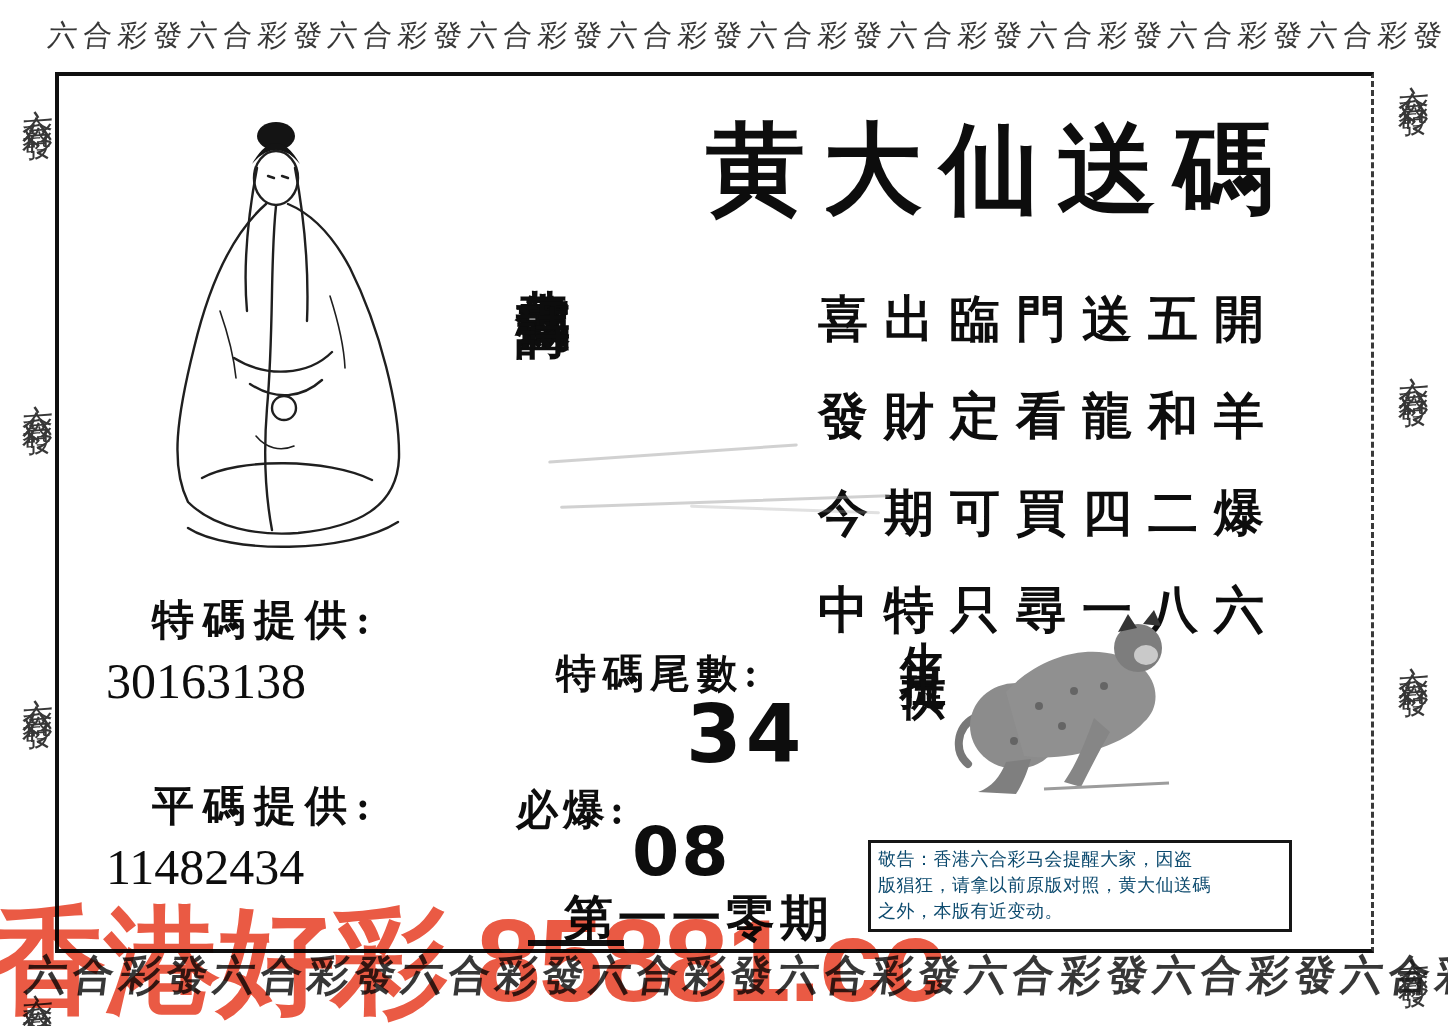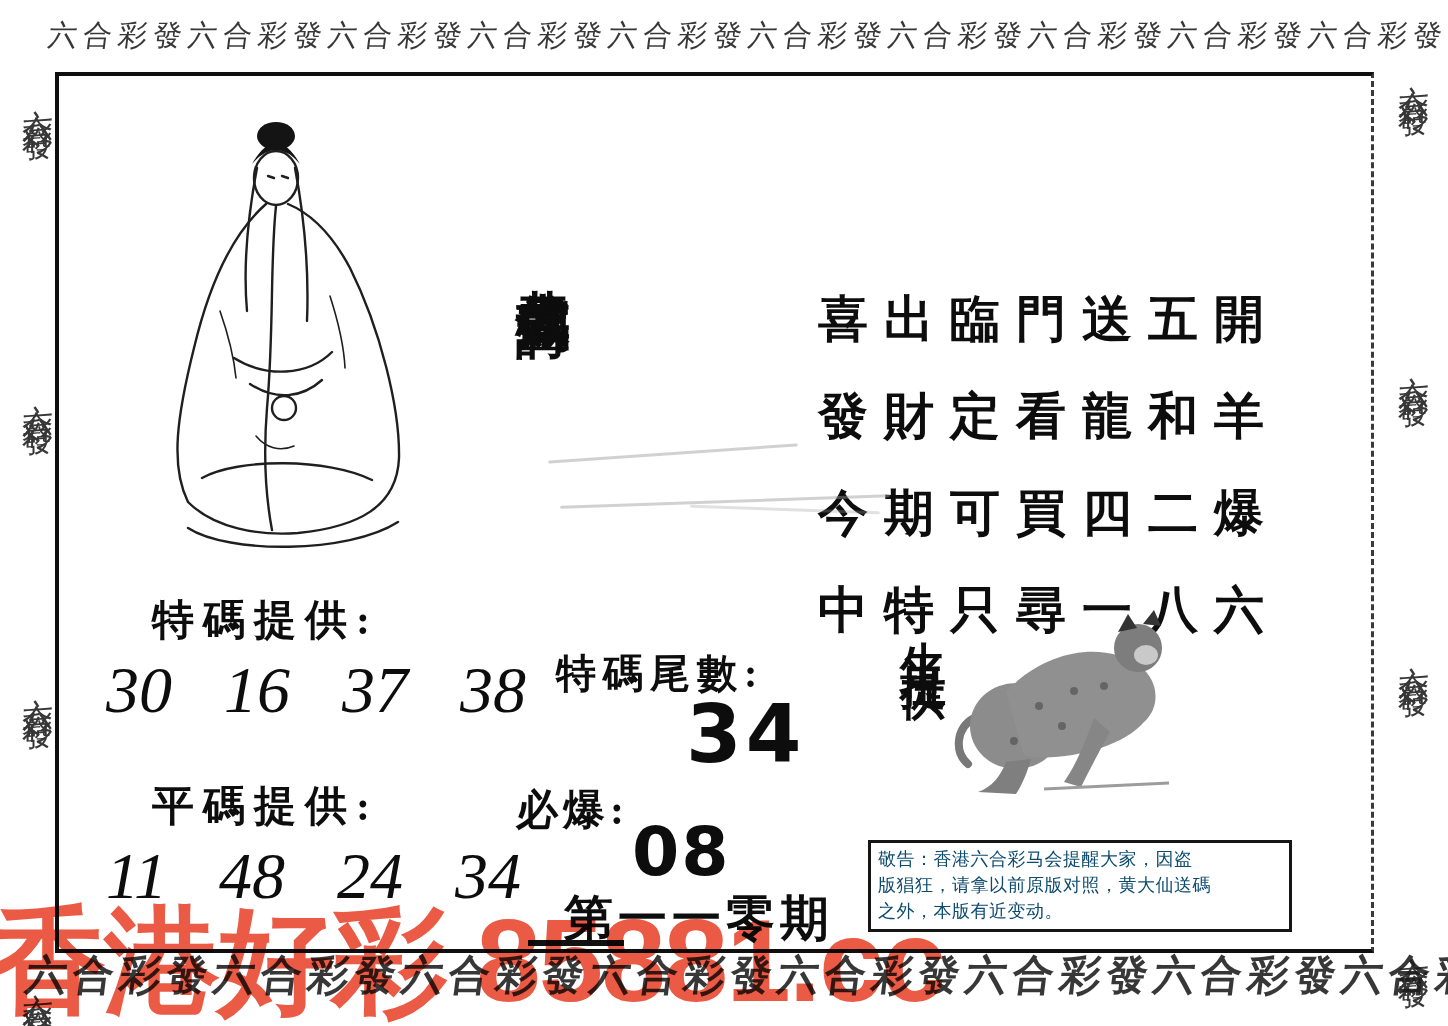--- a/index.html
+++ b/index.html
@@ -50,22 +50,22 @@
   }
 
   
   .sec-label{
     position:absolute;font-family:"Liberation Serif",serif;font-weight:800;
     font-size:42px;letter-spacing:9px;white-space:nowrap;
   }
   #special-label{left:152px;top:592px;}
   #normal-label{left:152px;top:778px;}
   .num-row{
-    position:absolute;display:flex;gap:52px;
-    font-family:"Liberation Serif",serif;font-size:66px;font-weight:500;font-style:italic;
+    position:absolute;display:flex;
+    font-family:"Liberation Serif",serif;font-size:50px;font-weight:500;
   }
   #special-numbers{left:106px;top:652px;}
   #normal-numbers{left:106px;top:838px;}
 
   #tail-label{left:556px;top:646px;font-size:40px;letter-spacing:7px;}
   #tail-value{
     position:absolute;left:686px;top:688px;font-size:80px;font-weight:700;
     font-family:"DejaVu Sans",sans-serif;letter-spacing:4px;
   }
   #burst-label{left:516px;top:766px;letter-spacing:5px;margin-top:16px;}
@@ -168,35 +168,36 @@
       <circle cx="168" cy="302" r="12"></circle>
       <path d="M160,100 C154,155 158,225 151,302 C147,352 150,392 156,424"></path>
       <path d="M86,372 C122,352 212,352 256,374"></path>
       <path d="M72,422 C112,448 232,448 282,416"></path>
       <path d="M104,205 C112,228 118,252 120,272" stroke-width="1.6"></path>
       <path d="M214,190 C222,215 228,240 229,262" stroke-width="1.6"></path>
       <path d="M140,330 C150,342 164,346 178,340" stroke-width="1.6"></path>
     </g>
   </svg>
 
+  <div id="main-title">黄大仙送碼</div>
 
   <div id="poem-title">黄大仙靈碼詩</div>
 
   <div id="poem">
     <div>喜出臨門送五開</div>
     <div>發財定看龍和羊</div>
     <div>今期可買四二爆</div>
     <div>中特只尋一八六</div>
   </div>
 
   <div id="special-label" class="sec-label">特碼提供:</div>
   <div id="special-numbers" class="num-row">
     <span>30</span>
     <span>16</span>
-    <span>37</span>
+    <span>31</span>
     <span>38</span>
   </div>
 
   <div id="normal-label" class="sec-label">平碼提供:</div>
   <div id="normal-numbers" class="num-row">
     <span>11</span>
     <span>48</span>
     <span>24</span>
     <span>34</span>
   </div>

